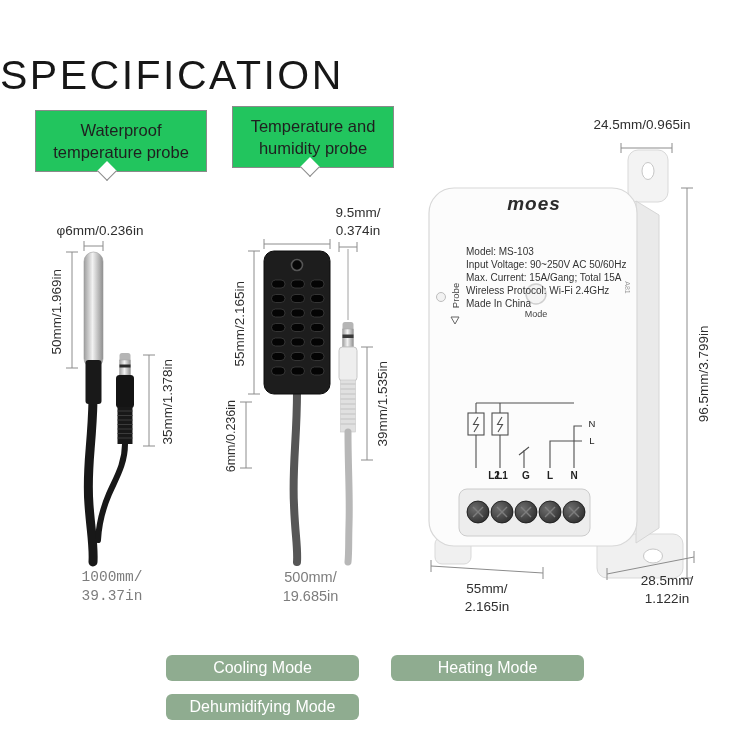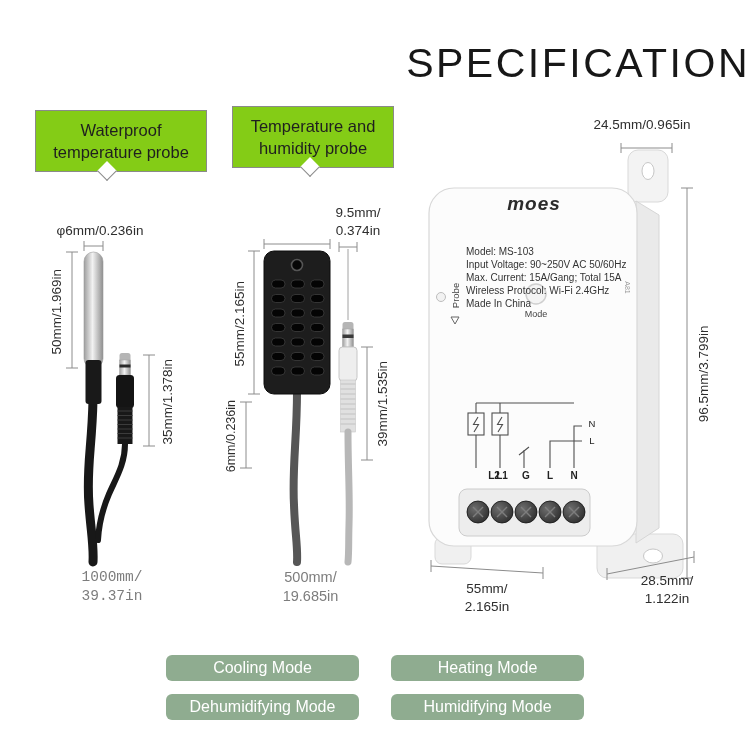--- a/index.html
+++ b/index.html
@@ -1,21 +1,21 @@
 <!DOCTYPE html>
 <html style="--mode-color: #8fac90;"><head>
 <meta charset="utf-8">
 <style>
   html,body{margin:0;padding:0;background:#fff;}
   #canvas{position:relative;width:750px;height:750px;background:#fff;overflow:hidden;
           font-family:"Liberation Sans","DejaVu Sans",sans-serif;color:#222;}
   .abs{position:absolute;}
-  #title{top:40px;left:0;width:750px;text-align:right;font-size:41px;font-weight:300;
+  #title{top:52px;left:0;width:750px;text-align:left;font-size:41px;font-weight:300;
          letter-spacing:2.5px;color:#171717;}
-  .callout{border:1.5px solid #8a8a8a;background:#84cc16;display:flex;align-items:center;
+  .callout{border:1.5px solid #8a8a8a;background:#22c55e;display:flex;align-items:center;
            justify-content:center;text-align:center;font-size:16.5px;color:#1f1f1f;
            line-height:1.35;white-space:pre-line;z-index:2;}
   #callout1{left:35px;top:110px;width:170px;height:60px;}
   #callout2{left:232px;top:106px;width:160px;height:60px;}
   .callout-tail{width:13px;height:13px;background:#fff;border-right:1.5px solid #8a8a8a;
                 border-bottom:1.5px solid #8a8a8a;transform:rotate(45deg);z-index:3;}
   #tail1{left:100px;top:164px;}
   #tail2{left:303px;top:160px;}
   .dimtext{font-size:13.5px;color:#2e2e2e;text-align:center;line-height:1.3;
            white-space:pre-line;z-index:2;}
@@ -259,15 +259,14 @@
   <div class="abs dimtext" style="left:572px;top:116px;width:140px;">24.5mm/0.965in</div>
   <div class="abs dimtext vtext" style="left:624px;top:365px;width:160px;">96.5mm/3.799in</div>
   <div class="abs dimtext" style="left:442px;top:580px;width:90px;">55mm/
 2.165in</div>
   <div class="abs dimtext" style="left:622px;top:572px;width:90px;">28.5mm/
 1.122in</div>
 
   <div class="mode-btn" style="left:166px;top:655px;">Cooling Mode</div>
   <div class="mode-btn" style="left:391px;top:655px;">Heating Mode</div>
   <div class="mode-btn" style="left:166px;top:694px;">Dehumidifying Mode</div>
-  <div class="mode-btn" style="left:391px;top:694px;">Humidifying Mode</div>
 
 </div>
 
 </body></html>

